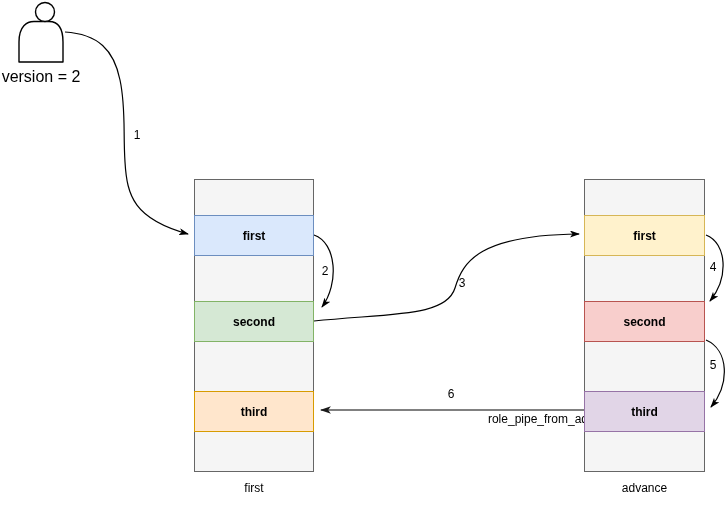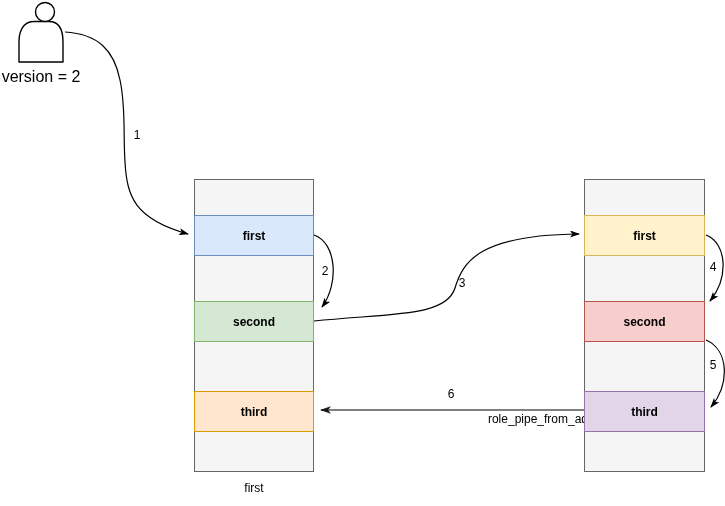--- a/index.html
+++ b/index.html
@@ -95,20 +95,21 @@
     <div class="row h50" style="background-color: rgb(245, 245, 245); border-color: rgb(102, 102, 102);">
       <span></span>
     </div>
     <div class="row h40 colored" style="background-color: rgb(225, 213, 231); border-color: rgb(150, 115, 166);">
       <span>third</span>
     </div>
     <div class="row h40" style="background-color: rgb(245, 245, 245); border-color: rgb(102, 102, 102);">
       <span></span>
     </div>
   </div>
+  <div class="caption" style="left:584px;top:481px;width:121px;">advance</div>
 
   <div class="elabel" style="left:137px;top:135px;">1</div>
   <div class="elabel" style="left:325px;top:271px;">2</div>
   <div class="elabel" style="left:462px;top:283px;">3</div>
   <div class="elabel" style="left:713px;top:267px;">4</div>
   <div class="elabel" style="left:713px;top:365px;">5</div>
   <div class="elabel" style="left:451px;top:394px;">6</div>
 
   <div class="elabel" style="left:554px;top:419px;">role_pipe_from_advance</div>
 

